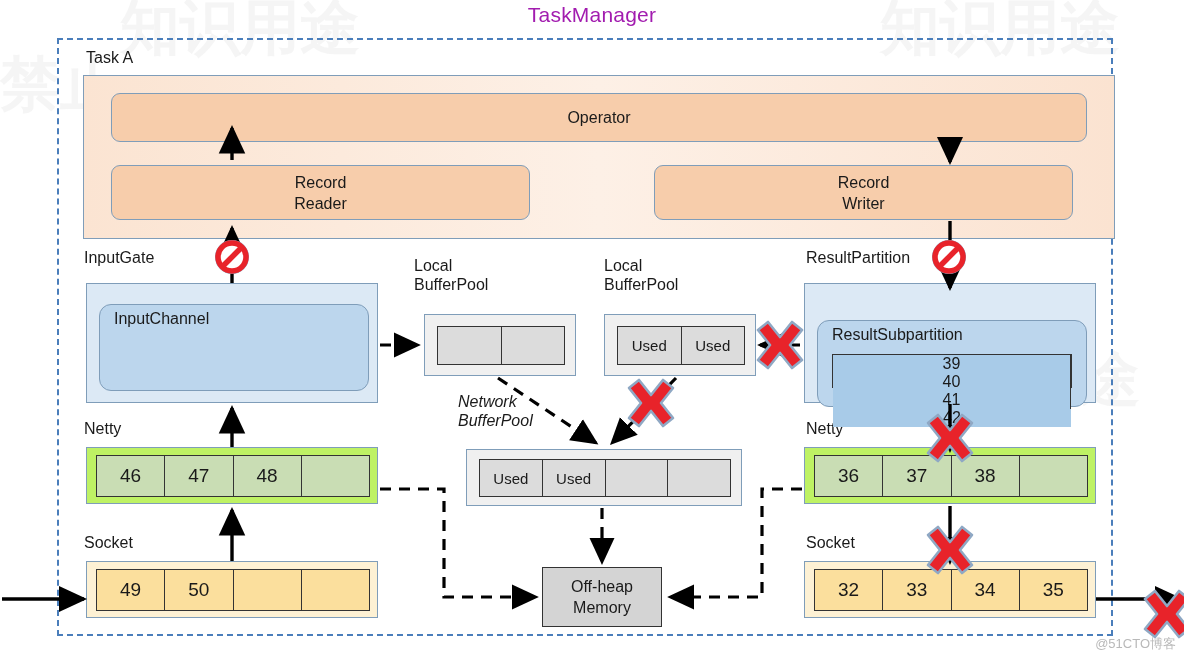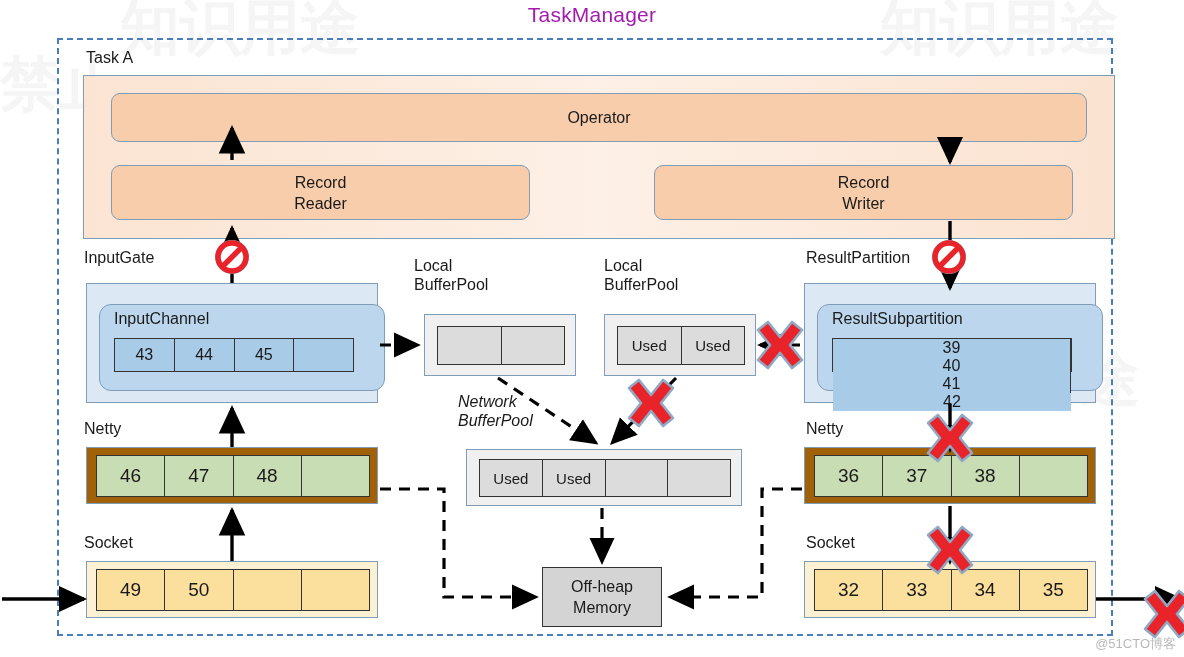--- a/index.html
+++ b/index.html
@@ -40,41 +40,41 @@
   #lbl-lbp-1{left:414px;top:256px;}
   #lbl-lbp-2{left:604px;top:256px;}
   #lbl-nbp{left:458px;top:392px;font-style:italic;}
 
   
   .gate{border:1.5px solid #7f9db9;background:#dce9f5;}
   #inputgate-box{left:86px;top:283px;width:292px;height:120px;}
   #resultpartition-box{left:804px;top:283px;width:292px;height:120px;}
 
   .inner-round{position:absolute;border:1.5px solid #7f9db9;background:#bcd6ed;
-               border-radius:12px;padding-left:16px;}
+               border-radius:12px;}
   #inputchannel-box{left:12px;top:20px;width:268px;height:85px;}
-  #resultsub-box{left:12px;top:20px;width:268px;height:85px;}
+  #resultsub-box{left:12px;top:36px;width:268px;height:85px;}
   .inner-title{position:absolute;left:14px;top:5px;font-size:16px;}
 
   
   .strip{position:absolute;display:flex;border:1.5px solid #333;box-sizing:border-box;}
   .cell{flex:1;border-right:1.5px solid #333;display:flex;align-items:center;
         justify-content:center;font-size:16px;box-sizing:border-box;}
   .cell:last-child{border-right:none;}
   .cell.blue{background:#a8cbe8;}
   .cell.green{background:#c9ddb4;}
   .cell.yellow{background:#fbdf9d;}
   .cell.gray{background:#dcdcdc;}
 
   #ic-strip{left:14px;top:33px;width:240px;height:34px;}
   #rs-strip{left:14px;top:33px;width:240px;height:34px;flex-direction:column;}
 
   
   .band{border:1.5px solid #7f9db9;}
-  .band.green{background:#a16207;}
+  .band.green{background:#bef264;}
   .band.yellow{background:#fdf1d4;}
   #netty-l{left:86px;top:447px;width:292px;height:57px;}
   #socket-l{left:86px;top:561px;width:292px;height:57px;}
   #netty-r{left:804px;top:447px;width:292px;height:57px;}
   #socket-r{left:804px;top:561px;width:292px;height:57px;}
   .band-strip{left:9px;top:7px;width:274px;height:42px;}
   .band-strip .cell{font-size:19px;border-right-color:#333;}
 
   
   .pool{border:1.5px solid #7f9db9;background:#f0f0f0;}
@@ -131,26 +131,20 @@
 <div class="abs sec-label" id="lbl-lbp-1">Local
 BufferPool</div>
 <div class="abs sec-label" id="lbl-lbp-2">Local
 BufferPool</div>
 <div class="abs sec-label" id="lbl-nbp">Network
 BufferPool</div>
 
 <div class="abs gate" id="inputgate-box">
   <div class="inner-round" id="inputchannel-box">
     <div class="inner-title">InputChannel</div>
-    <div class="strip" id="ic-strip">
-      <div class="cell blue">43</div>
-      <div class="cell blue">44</div>
-      <div class="cell blue">45</div>
-      <div class="cell blue"></div>
-    </div>
   </div>
 </div>
 
 <div class="abs gate" id="resultpartition-box">
   <div class="inner-round" id="resultsub-box">
     <div class="inner-title">ResultSubpartition</div>
     <div class="strip" id="rs-strip">
       <div class="cell blue">39</div>
       <div class="cell blue">40</div>
       <div class="cell blue">41</div>

